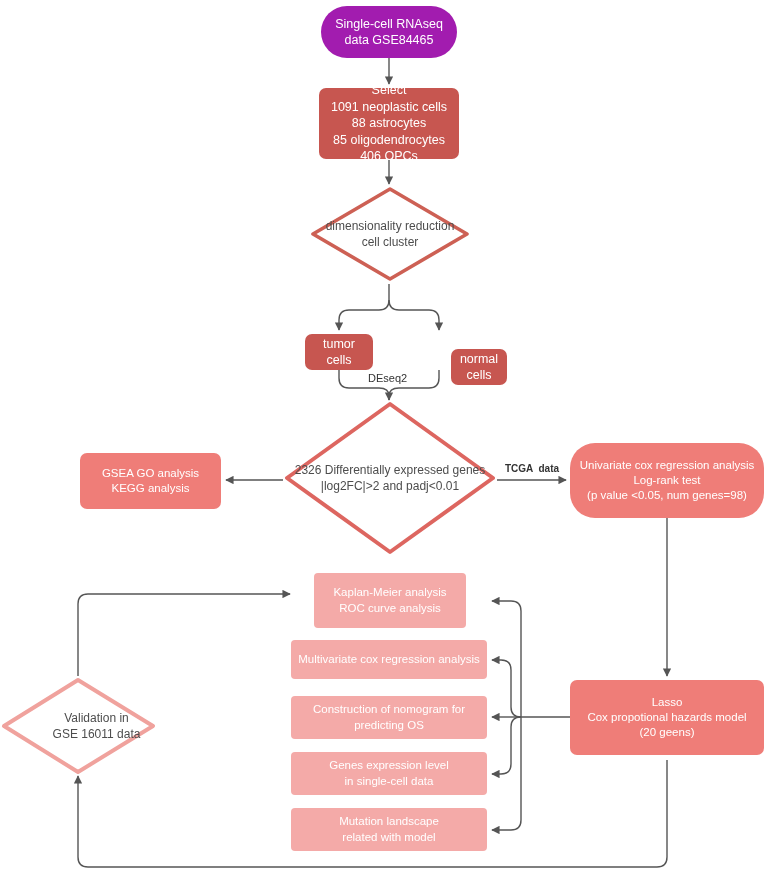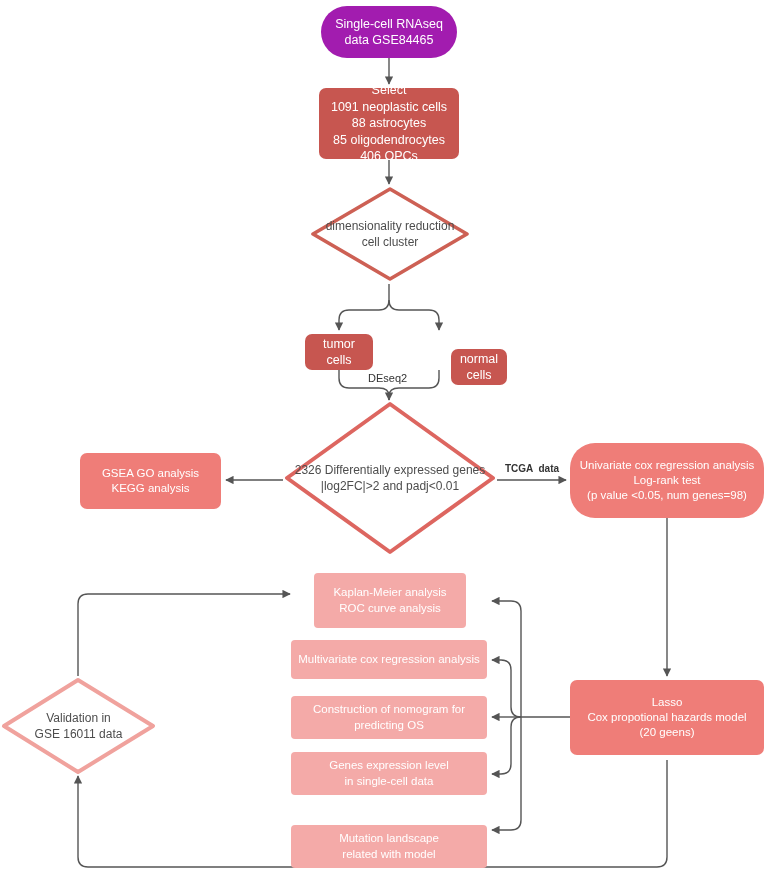--- a/index.html
+++ b/index.html
@@ -198,24 +198,24 @@
 ROC  curve analysis</div>
 
   <div class="node node-pink" style="left:291px; top:640px; width:196px; height:39px;">Multivariate cox regression analysis</div>
 
   <div class="node node-pink" style="left:291px; top:696px; width:196px; height:43px;">Construction of nomogram for
 predicting OS</div>
 
   <div class="node node-pink" style="left:291px; top:752px; width:196px; height:43px;">Genes expression level
 in single-cell data</div>
 
-  <div class="node node-pink" style="left:291px; top:808px; width:196px; height:43px;margin-top:17px;">Mutation landscape
+  <div class="node node-pink" style="left:291px; top:808px; width:196px; height:43px;">Mutation landscape
 related with model</div>
 
-  <div class="diamond-wrap" style="left:0px; top:676px; width:157px; height:100px;">
+  <div class="diamond-wrap" style="left:0px; top:676px; width:157px; height:100px;padding-left:36px;">
     <svg width="157" height="100" viewBox="0 0 157 100">
       <polygon points="78,4 153,50 78,96 4,50" fill="#ffffff" stroke="#f0a29d" stroke-width="4" stroke-linejoin="round"></polygon>
     </svg>
     <div class="diamond-label">Validation in
 GSE 16011 data</div>
   </div>
 
 </div>
 
 </body></html>

